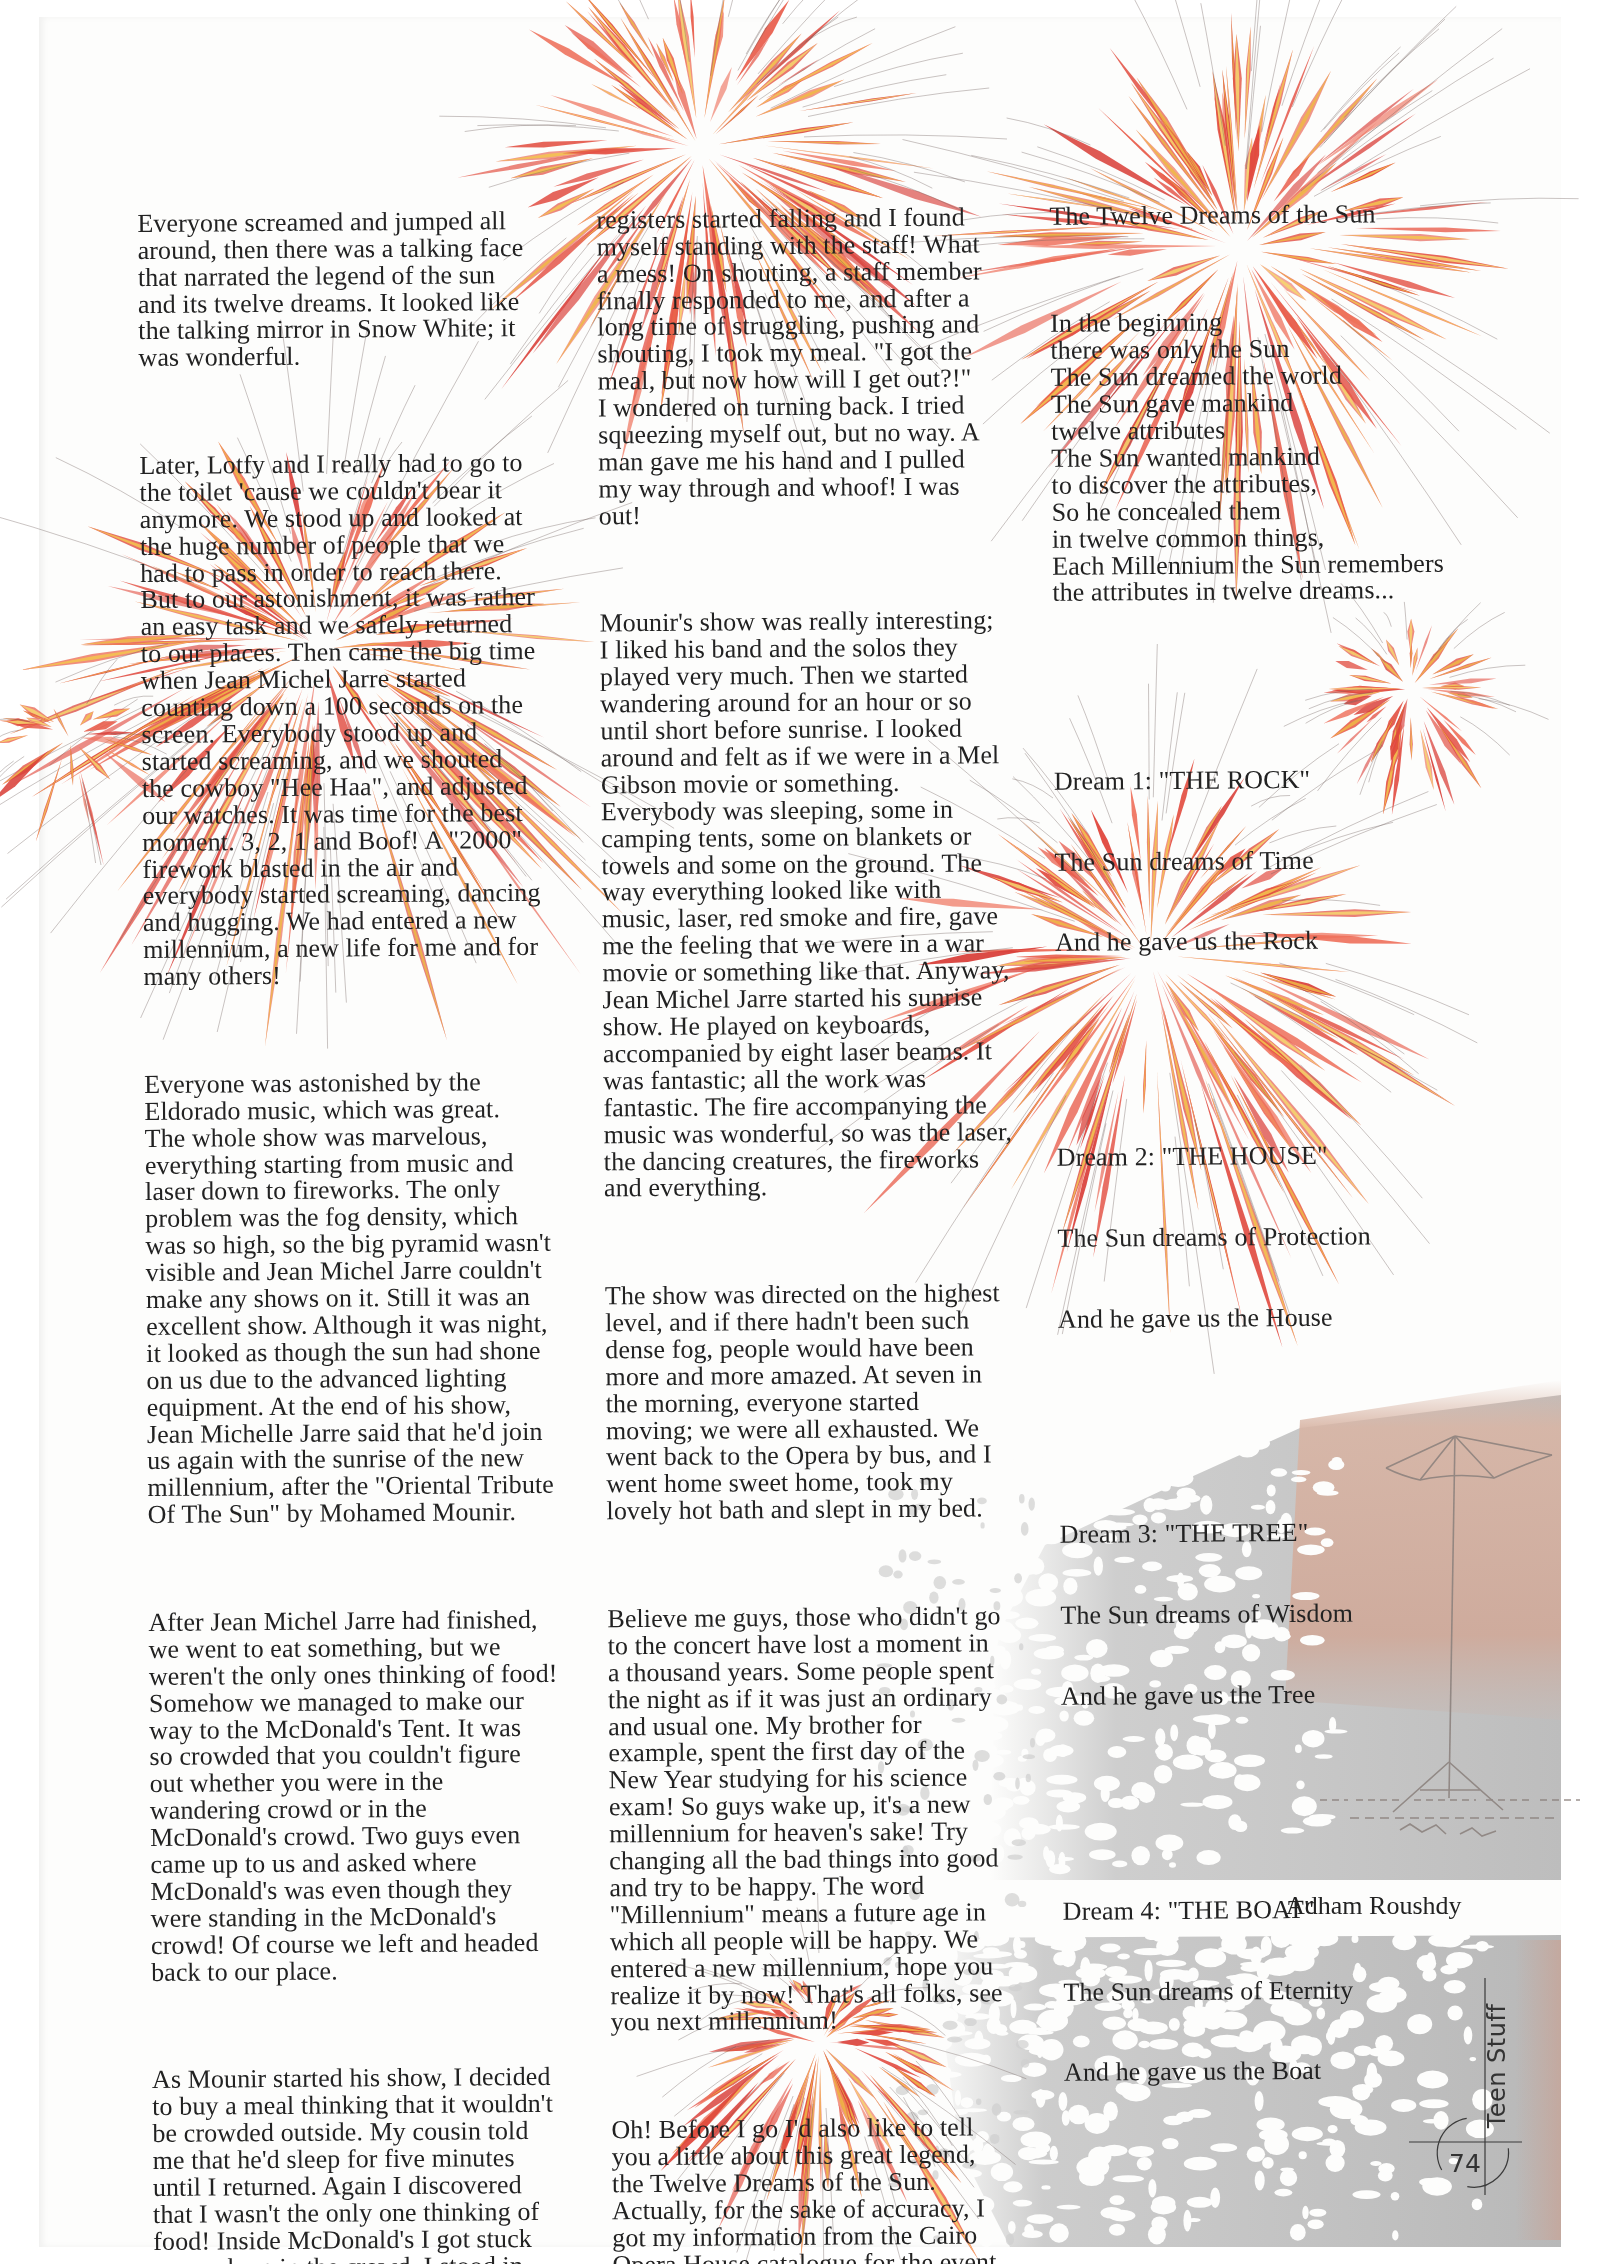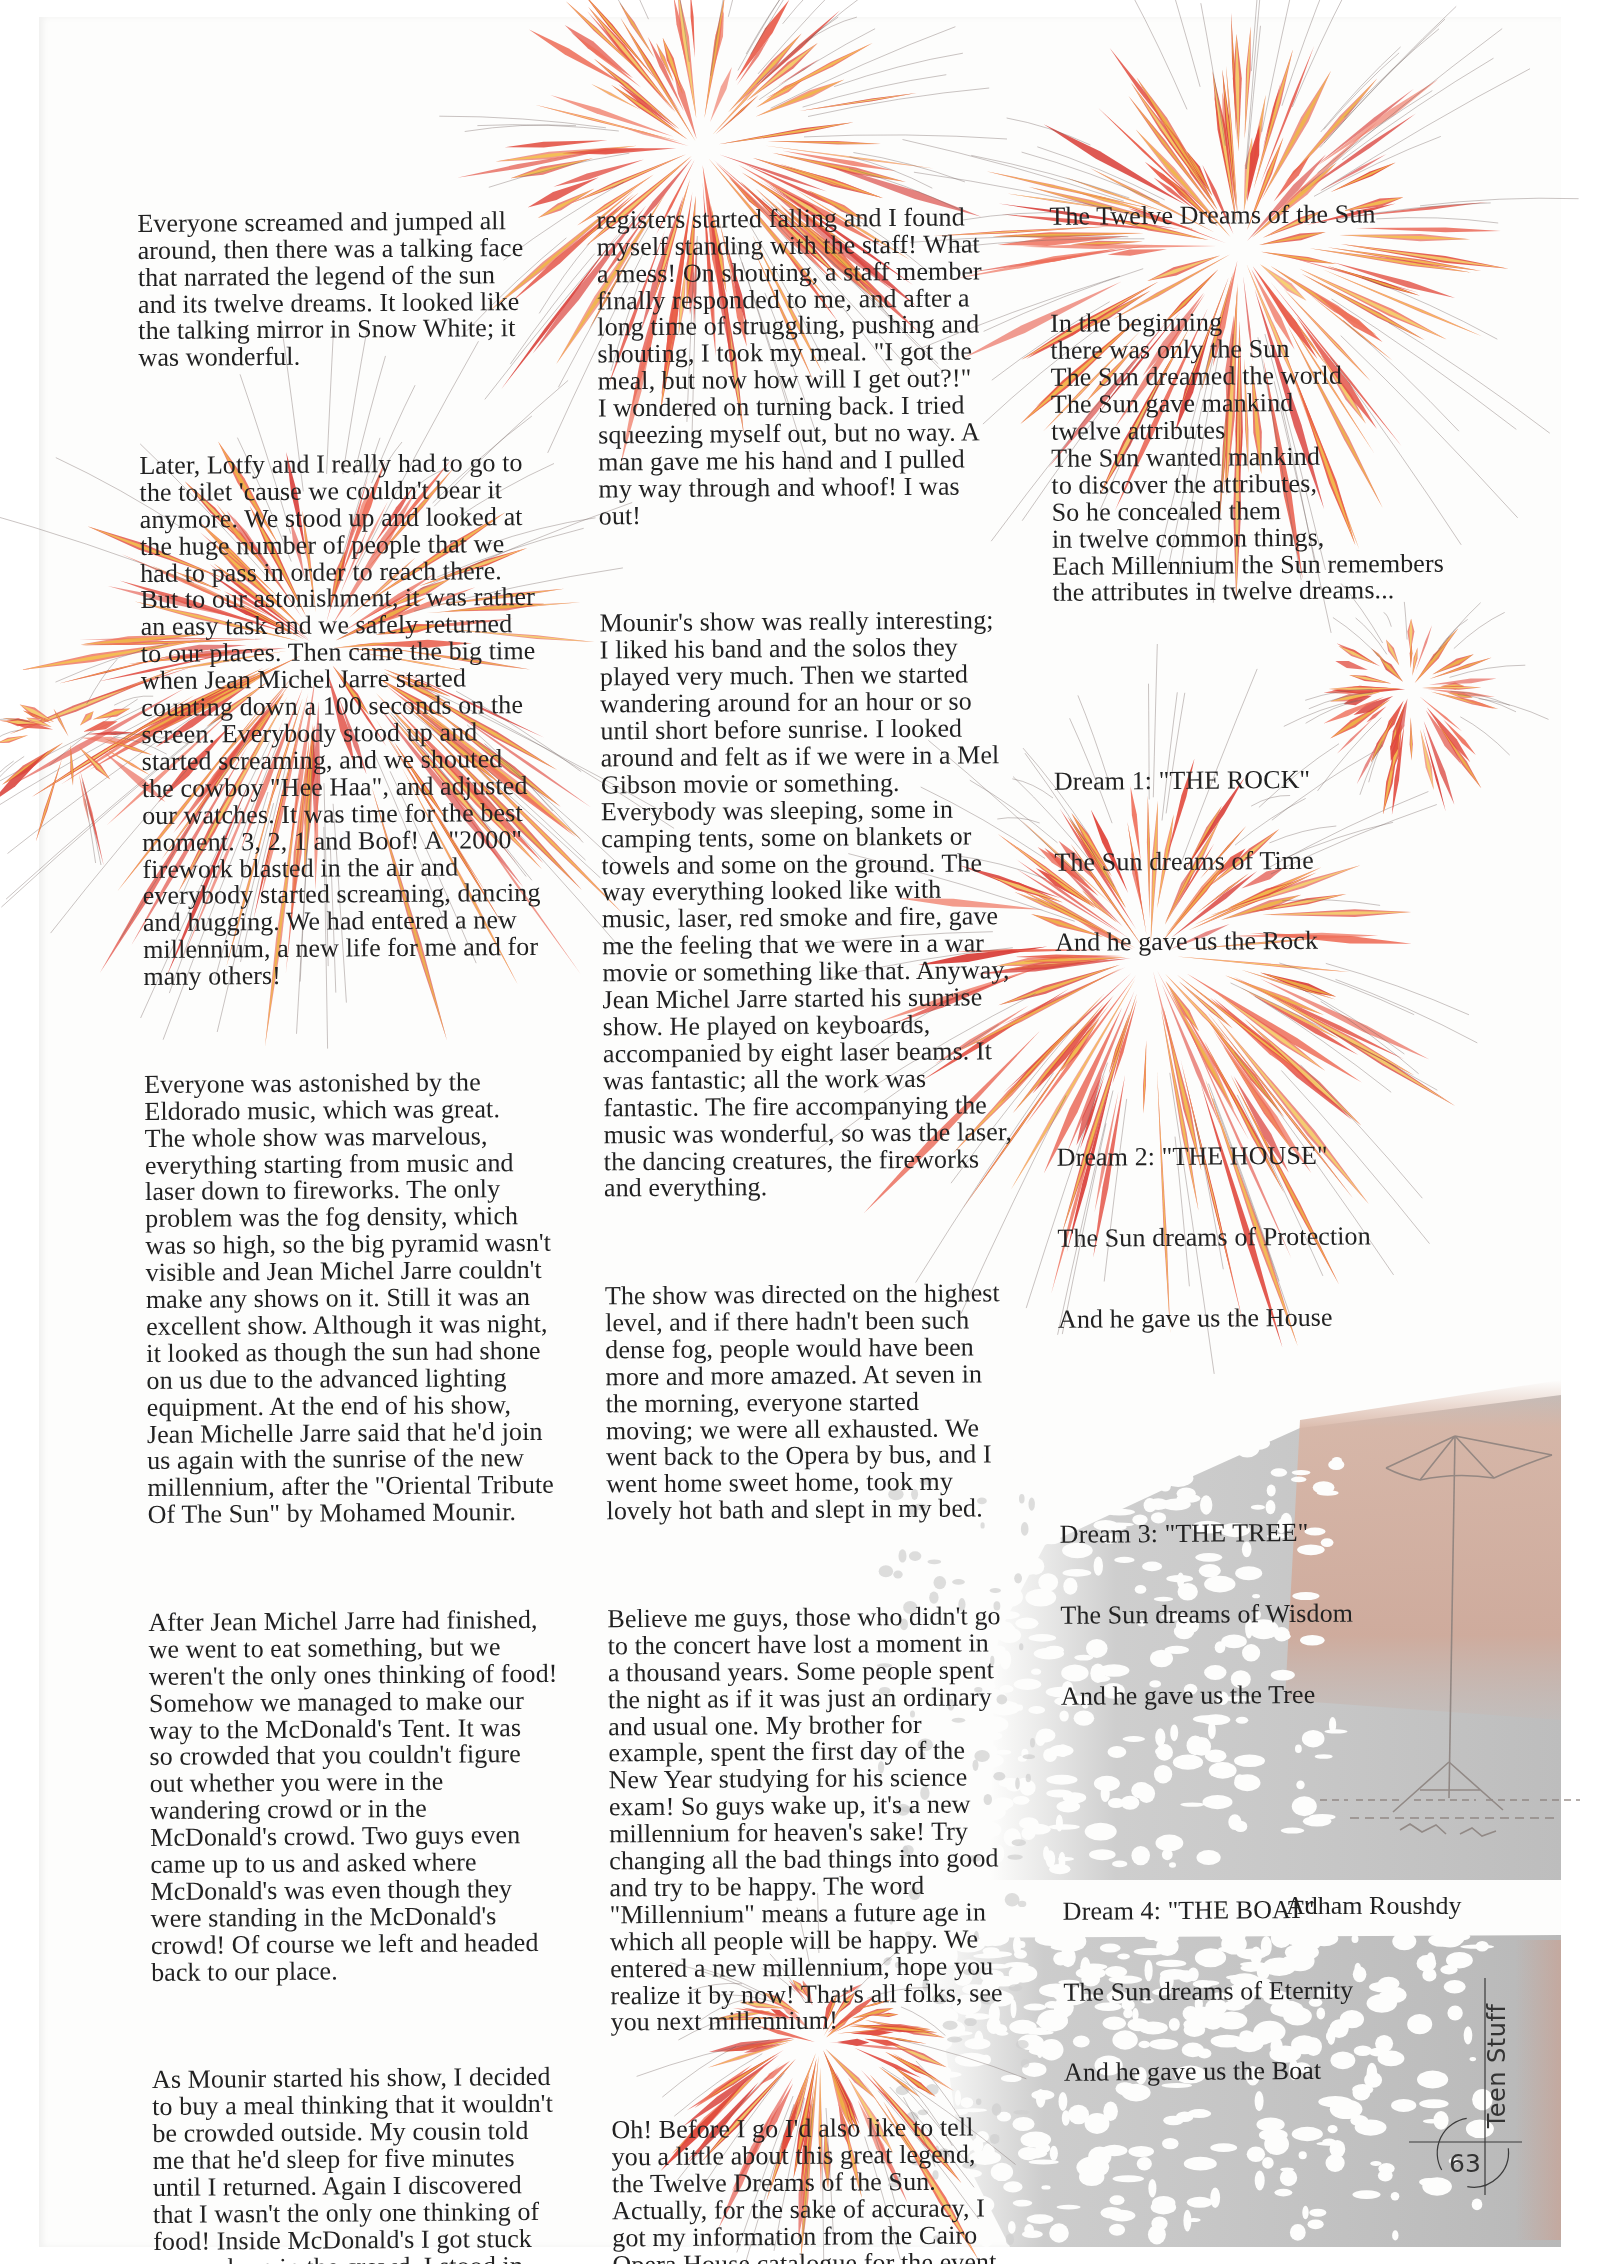--- a/index.html
+++ b/index.html
@@ -2347,13 +2347,13 @@
     
     
     
     
   </div>
 </div>
 
 <div class="author">Adham Roushdy</div>
 
 <div class="section-label">Teen Stuff</div>
-<div class="page-number">63</div>
+<div class="page-number">74</div>
 
 </body></html>

